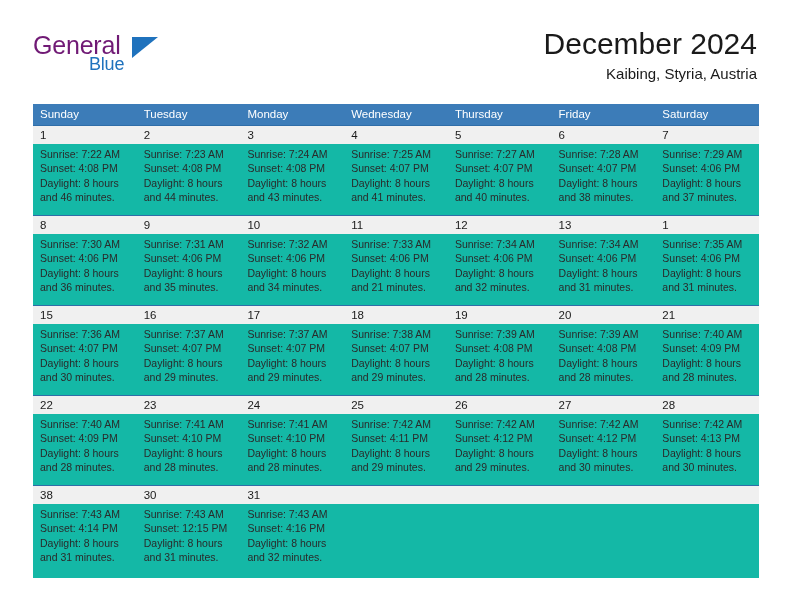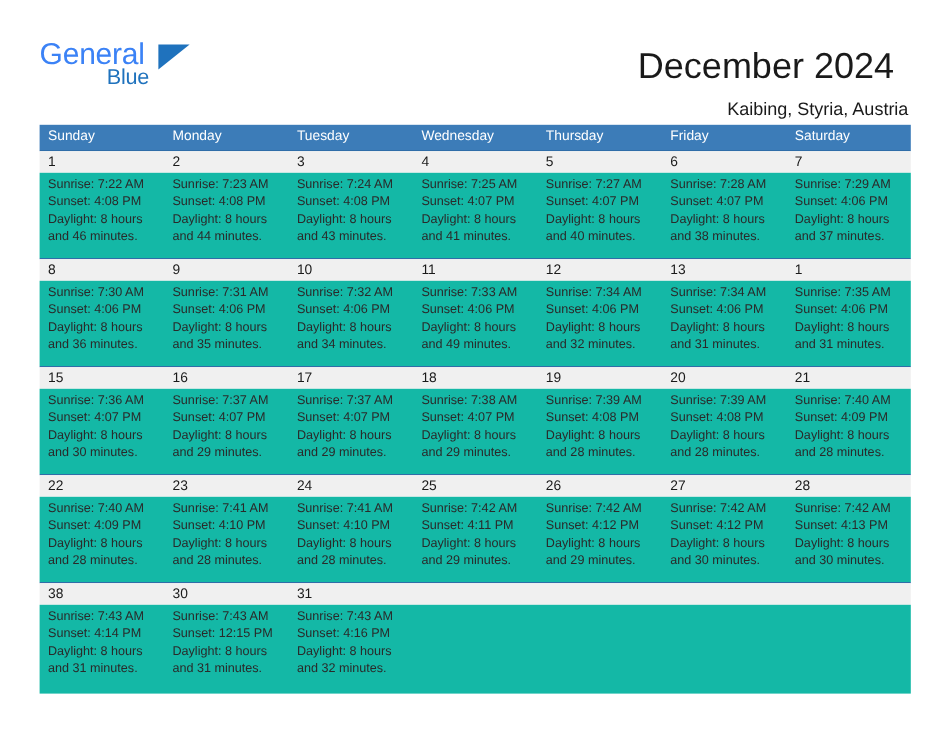--- a/index.html
+++ b/index.html
@@ -35,21 +35,21 @@
     left: 33px;
     top: 0px;
     width: 200px;
     height: 58px;
   }
   .brand-general {
     position: absolute;
     left: 0;
     top: 5px;
     font-size: 25px;
-    color: #3b82f6;
+    color: #701a75;
     letter-spacing: -0.2px;
     line-height: 1;
   }
   .brand-blue {
     position: absolute;
     left: 56px;
     top: 27px;
     font-size: 18px;
     color: #1f72bd;
     letter-spacing: -0.2px;
@@ -69,21 +69,21 @@
     position: absolute;
     right: 35px;
     top: 0;
     text-align: right;
   }
   .cal-title {
     font-size: 30px;
     color: #1a1a1a;
     line-height: 1.08;
     font-weight: normal;
-    margin: 12px;
+    margin: 0;
     letter-spacing: 0px;
   }
   .cal-sub {
     font-size: 15px;
     color: #1a1a1a;
     margin: 6px 0 0 0;
     line-height: 1.1;
   }
 
   
@@ -170,22 +170,22 @@
       <h1 class="cal-title">December 2024</h1>
       <p class="cal-sub">Kaibing, Styria, Austria</p>
     </div>
 
   </div>
 
   <div class="calendar">
 
     <div class="weekday-header">
       <div class="wd">Sunday</div>
+      <div class="wd">Tuesday</div>
       <div class="wd">Monday</div>
-      <div class="wd">Tuesday</div>
       <div class="wd">Wednesday</div>
       <div class="wd">Thursday</div>
       <div class="wd">Friday</div>
       <div class="wd">Saturday</div>
     </div>
 
     <div class="week-row">
       <div class="daynum-band">
         <div class="dn">1</div>
         <div class="dn">2</div>
@@ -267,21 +267,21 @@
         <div class="dc">
           <span class="ln">Sunrise: 7:32 AM</span>
           <span class="ln">Sunset: 4:06 PM</span>
           <span class="ln">Daylight: 8 hours</span>
           <span class="ln">and 34 minutes.</span>
         </div>
         <div class="dc">
           <span class="ln">Sunrise: 7:33 AM</span>
           <span class="ln">Sunset: 4:06 PM</span>
           <span class="ln">Daylight: 8 hours</span>
-          <span class="ln">and 49 minutes.</span>
+          <span class="ln">and 21 minutes.</span>
         </div>
         <div class="dc">
           <span class="ln">Sunrise: 7:34 AM</span>
           <span class="ln">Sunset: 4:06 PM</span>
           <span class="ln">Daylight: 8 hours</span>
           <span class="ln">and 32 minutes.</span>
         </div>
         <div class="dc">
           <span class="ln">Sunrise: 7:34 AM</span>
           <span class="ln">Sunset: 4:06 PM</span>

